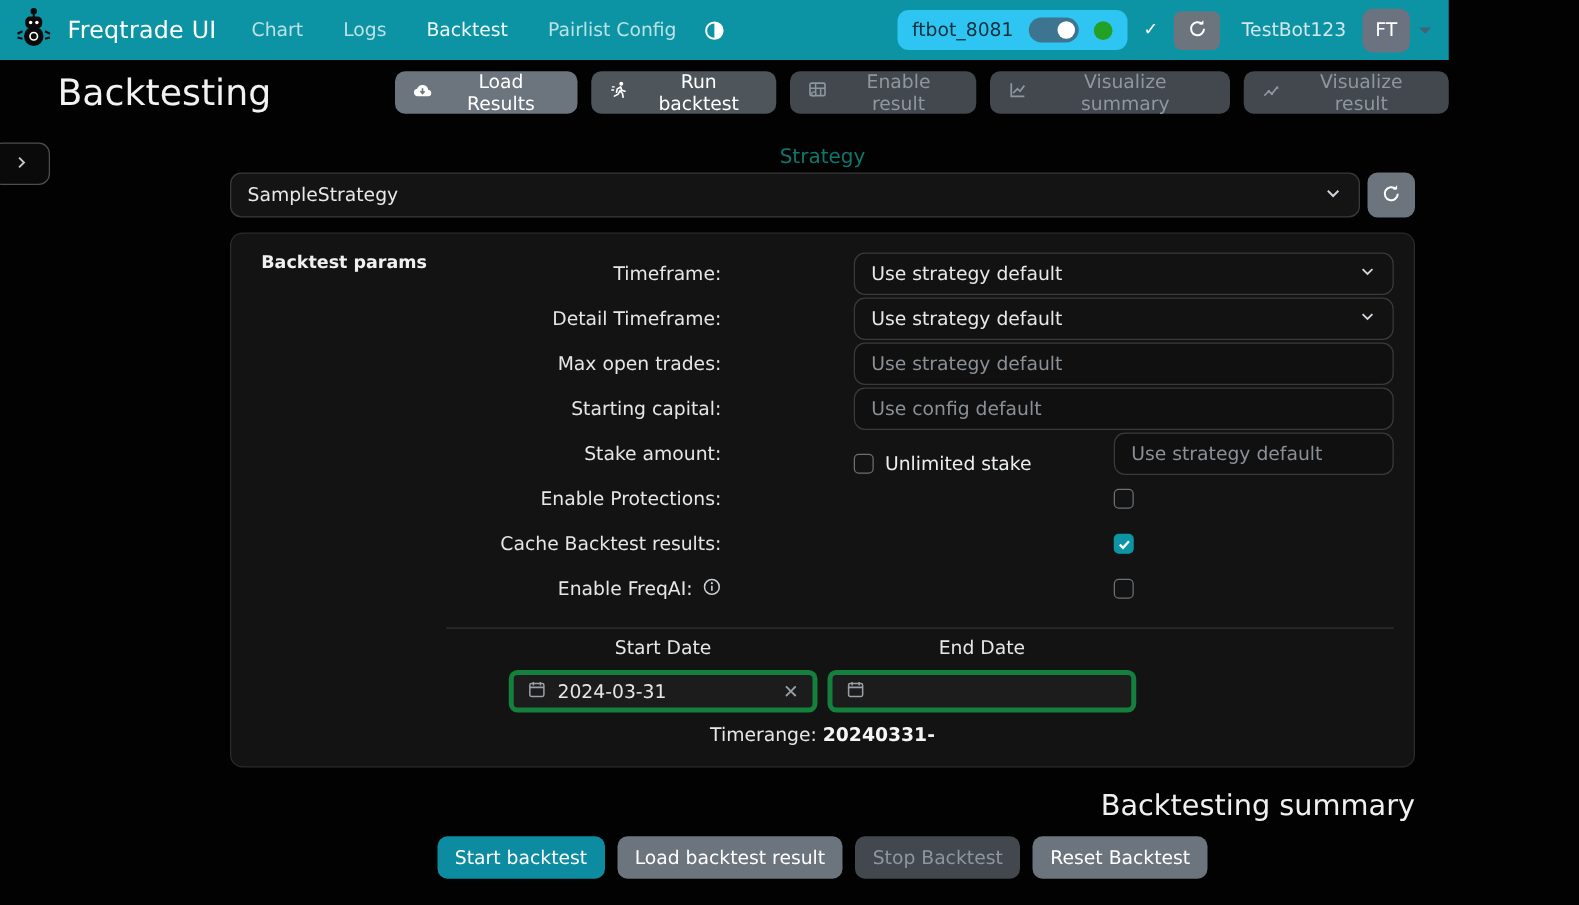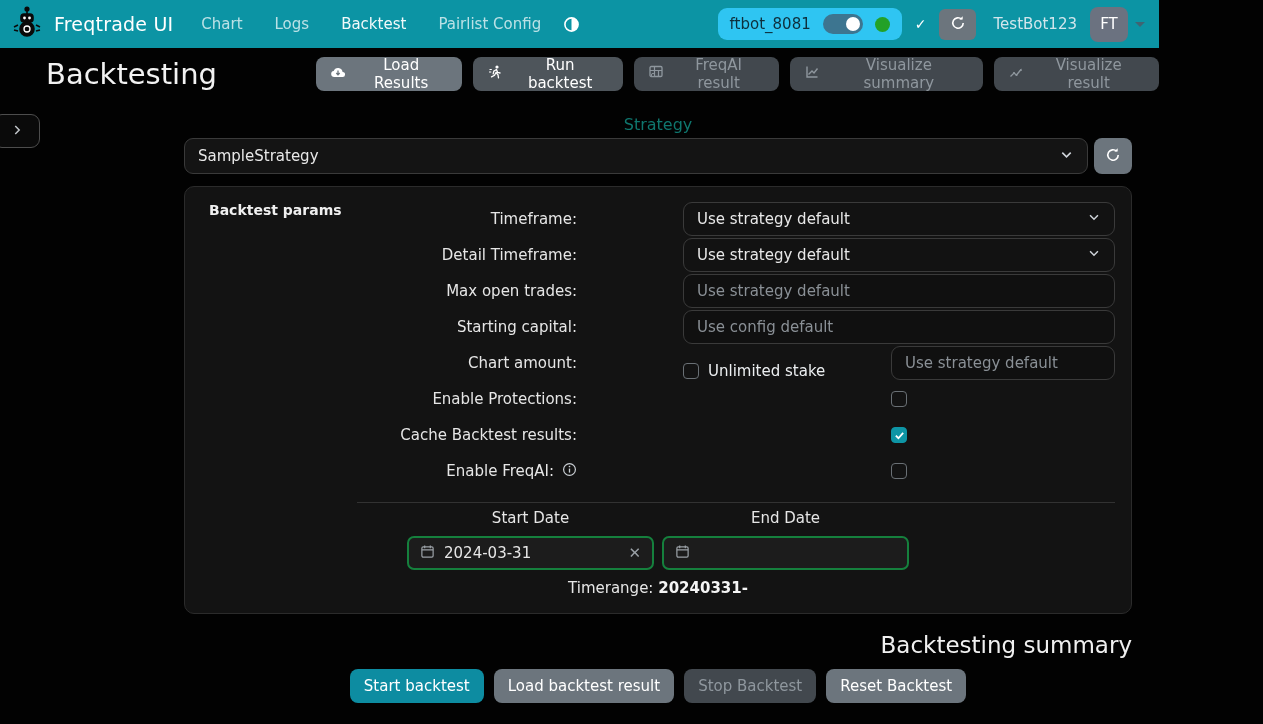--- a/index.html
+++ b/index.html
@@ -113,21 +113,21 @@
   }
   .checkbox.checked { background:#0e95a5; border-color:#0e95a5; }
   .center-field { justify-content:center; }
   .card hr { border:none; border-top:1px solid #323232; margin:13px 0 6px 156px; width:758px; }
 
   
   .dates-row { display:flex; justify-content:center; gap:8px; margin-top:6px; }
   .date-col { width:247px; }
   .date-label { text-align:center; font-size:15px; color:#e6e6e6; margin-bottom:9px; }
   .date-input {
-    height:34px; background:#1c1c1c; border:2px solid #15803d; border-radius:7px;
+    height:34px; background:#1c1c1c; border:4px solid #15803d; border-radius:7px;
     display:flex; align-items:center; gap:9px; padding:0 11px; font-size:15px; color:#e6e6e6; cursor:text;
   }
   .date-clear { margin-left:auto; color:#9aa0a6; font-size:15px; cursor:pointer; }
   .timerange { text-align:center; font-size:15px; color:#e6e6e6; margin-top:9px; }
   .timerange b { font-weight:bold; color:#f5f5f5; }
 
   
   .summary-title { text-align:right; font-size:23px; font-weight:400; color:#f0f0f0; margin-top:18px; }
   .summary-buttons { display:flex; justify-content:center; gap:10px; margin-top:11px; }
   .muted-ico { color:#9aa0a6; }
@@ -215,21 +215,21 @@
         <span>Run backtest</span>
       </button>
       <button class="btn btn-disabled">
         <span class="muted-ico">
           <svg width="16" height="16" viewBox="0 0 16 16">
             <rect x="2" y="2.5" width="12" height="10" rx="1.2" fill="none" stroke="#8f979e" stroke-width="1.3"></rect>
             <path d="M2 6.5h12M6.5 2.5v10M10.5 6.5v6" stroke="#8f979e" stroke-width="1.2"></path>
             <circle cx="5" cy="11" r="1.6" fill="#42484e" stroke="#8f979e" stroke-width="1"></circle>
           </svg>
         </span>
-        <span>FreqAI result</span>
+        <span>Enable result</span>
       </button>
       <button class="btn btn-disabled">
         <span class="muted-ico">
           <svg width="16" height="16" viewBox="0 0 16 16">
             <path d="M3 2.5v10.5h10.5" stroke="#8f979e" stroke-width="1.4" fill="none"></path>
             <path d="M4.5 10.5 8 7l2 2 3.5-4.5" stroke="#8f979e" stroke-width="1.4" fill="none"></path>
           </svg>
         </span>
         <span>Visualize summary</span>
       </button>
@@ -316,21 +316,21 @@
       </div>
 
       <div class="form-row">
         <div class="form-label">Starting capital:</div>
         <div class="form-field">
           <input class="field-input" placeholder="Use config default" style="">
         </div>
       </div>
 
       <div class="form-row">
-        <div class="form-label">Chart amount:</div>
+        <div class="form-label">Stake amount:</div>
         <div class="form-field">
           <div class="stake-wrap">
             <span class="stake-check">
               <span class="checkbox"></span>
               <span>Unlimited stake</span>
             </span>
             <input class="field-input stake-input" placeholder="Use strategy default" style="">
           </div>
         </div>
       </div>

